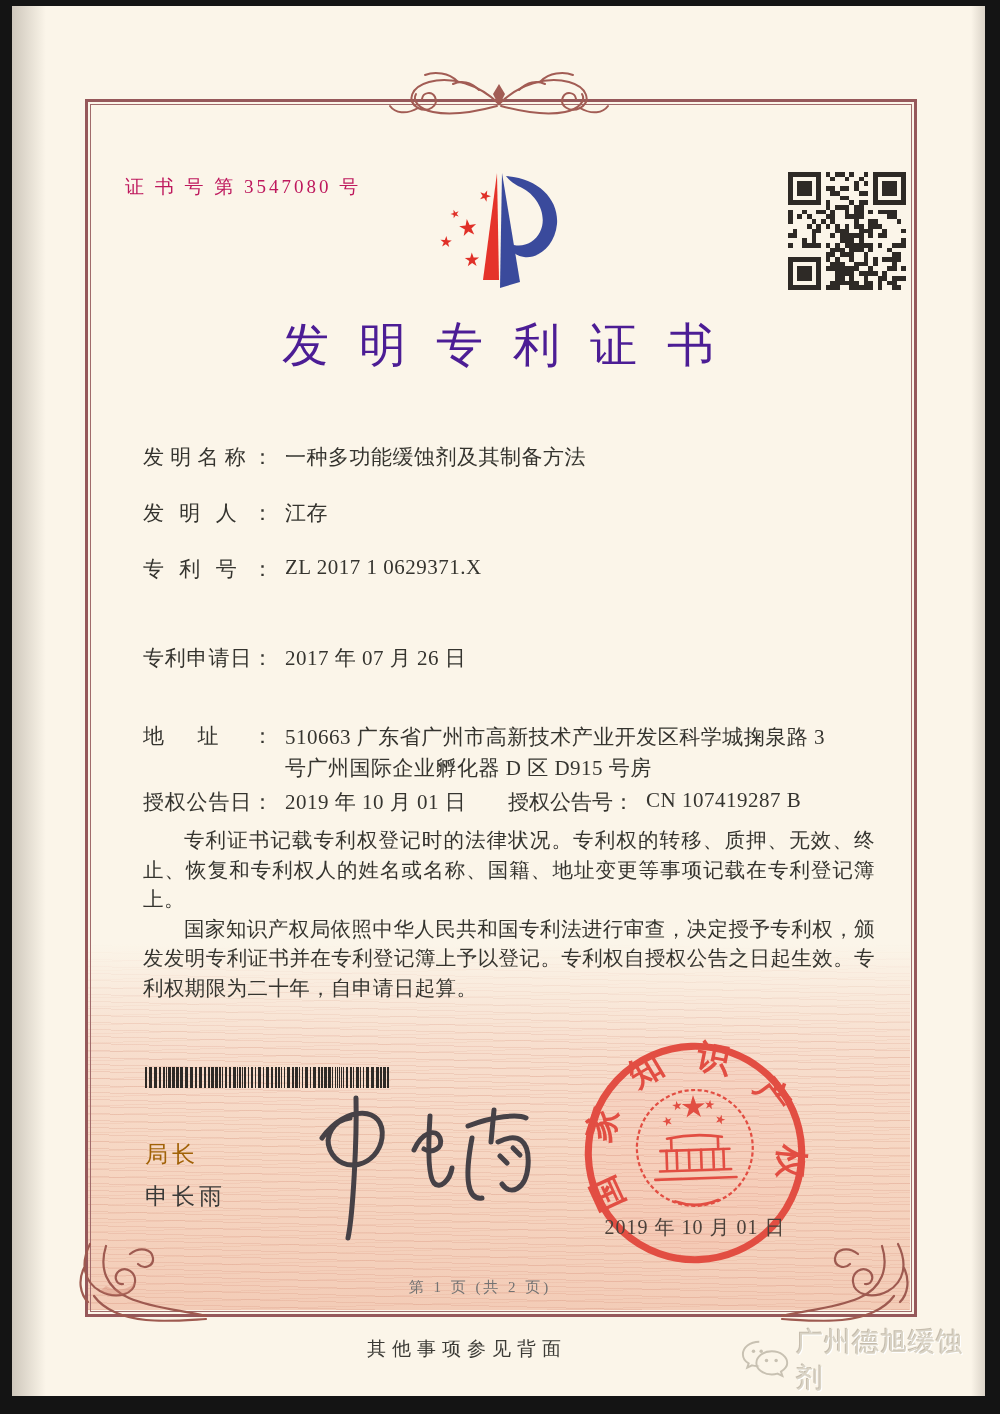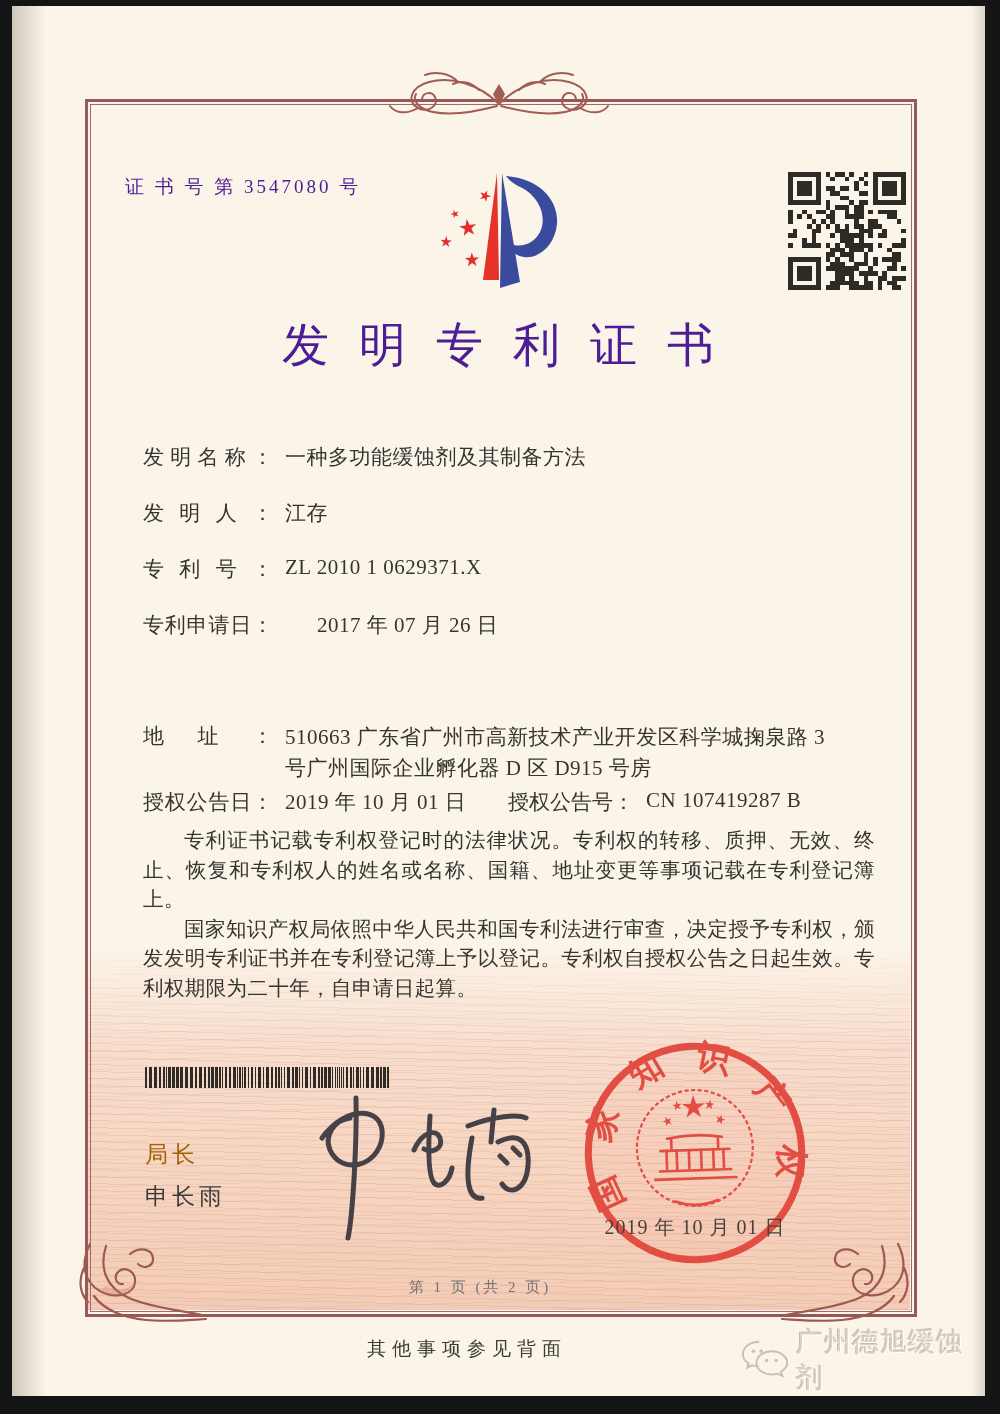--- a/index.html
+++ b/index.html
@@ -40,21 +40,21 @@
   }
   .frame{
     position:absolute;left:73px;top:93px;width:826px;height:1212px;
     border:3px solid #96585a;z-index:3;pointer-events:none;
   }
   .frame-inner{position:absolute;inset:2px;border:1px solid #a06a6a;}
   .orn{position:absolute;z-index:4;pointer-events:none;}
   .content{position:absolute;inset:0;z-index:2;}
 
   .cert-no{
-    position:absolute;left:113px;top:168px;font-size:19px;color:#4c1d95;
+    position:absolute;left:113px;top:168px;font-size:19px;color:#be185d;
     letter-spacing:3px;
   }
   .logo{position:absolute;left:423px;top:160px;width:132px;height:132px;}
   .qr{position:absolute;left:776px;top:166px;width:118px;height:118px;}
   .title{
     position:absolute;left:73px;top:308px;width:826px;text-align:center;
     font-size:47px;color:#4c1d95;letter-spacing:30px;text-indent:30px;
     font-weight:500;
   }
   .frow{position:absolute;left:131px;display:flex;align-items:flex-start;
@@ -173,23 +173,23 @@
     <div class="frow" style="top:437px;">
       <span class="flabel">发明名称：</span>
       <span class="fvalue">一种多功能缓蚀剂及其制备方法</span>
     </div>
     <div class="frow" style="top:493px;">
       <span class="flabel">发明人：</span>
       <span class="fvalue">江存</span>
     </div>
     <div class="frow" style="top:549px;">
       <span class="flabel">专利号：</span>
-      <span class="fvalue">ZL 2010 1 0629371.X</span>
-    </div>
-    <div class="frow" style="top:605px;gap:32px;">
+      <span class="fvalue">ZL 2017 1 0629371.X</span>
+    </div>
+    <div class="frow" style="top:638px;">
       <span class="flabel">专利申请日：</span>
       <span class="fvalue">2017 年 07 月 26 日</span>
     </div>
     <div class="frow" style="top:716px;">
       <span class="flabel">地址：</span>
       <span class="fvalue addr">510663 广东省广州市高新技术产业开发区科学城掬泉路 3 号广州国际企业孵化器 D 区 D915 号房</span>
     </div>
     <div class="frow" style="top:782px;width:740px;">
       <span class="flabel">授权公告日：</span>
       <span class="fvalue">2019 年 10 月 01 日</span>

